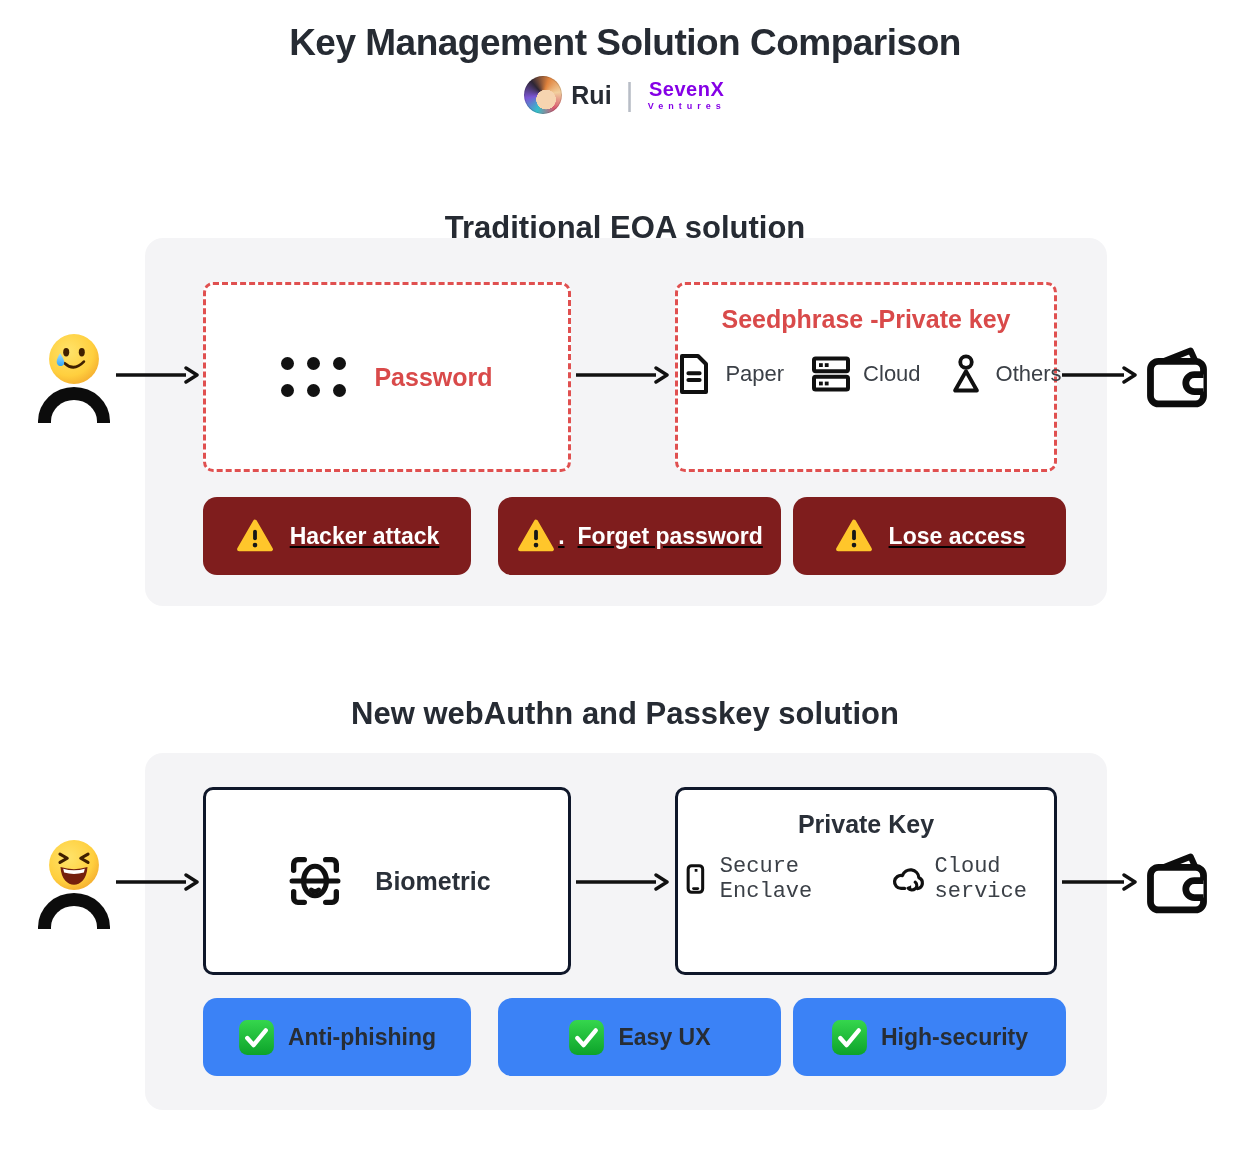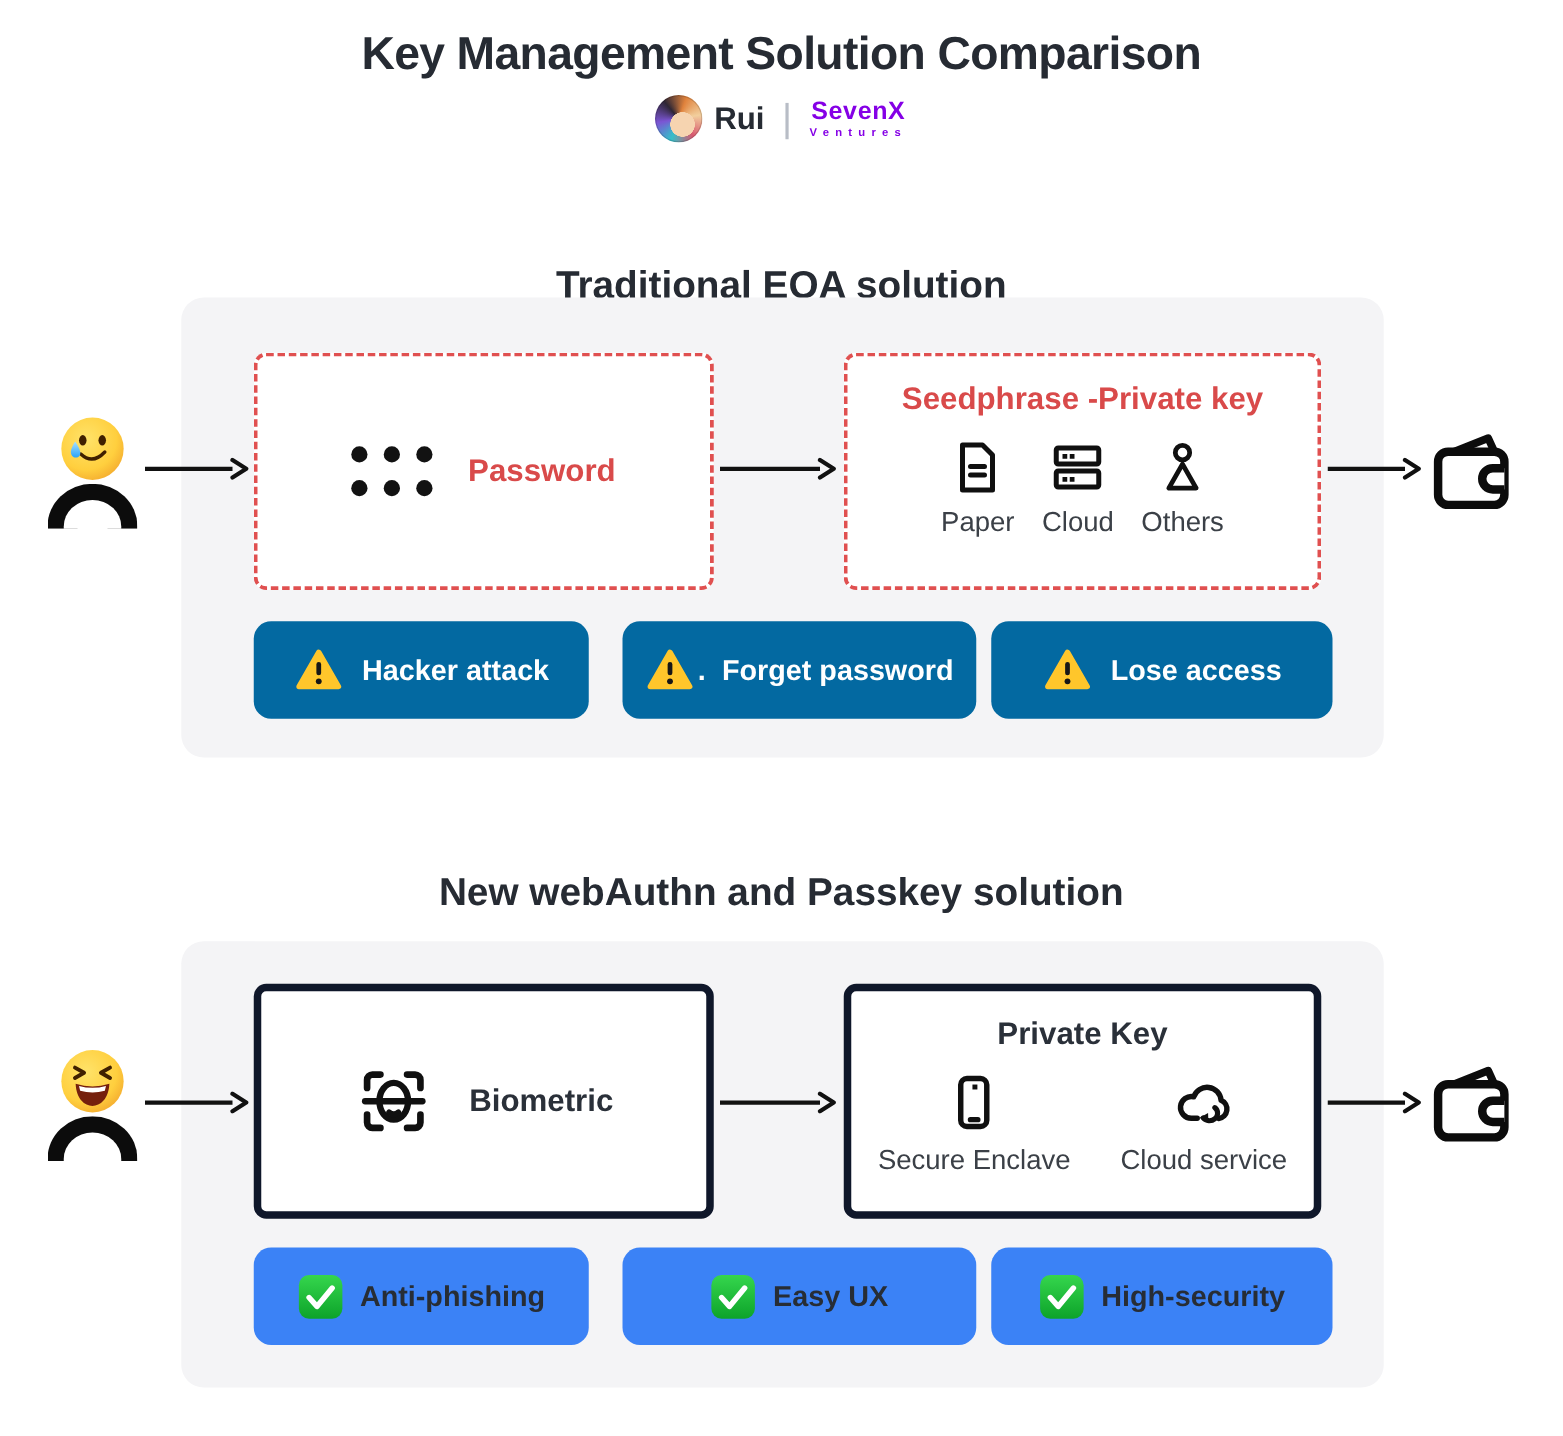--- a/index.html
+++ b/index.html
@@ -28,46 +28,46 @@
   .h-pass{top:696px;}
 
   
   .panel{position:absolute;left:145px;width:962px;background:#f4f4f6;border-radius:18px;}
   .panel-trad{top:238px;height:368px;}
   .panel-pass{top:753px;height:357px;}
 
   
   .flow-box{position:absolute;background:#fff;border-radius:10px;box-sizing:border-box;}
   .dashed{border:3px dashed #e05050;}
-  .greenline{border:6px solid #0f172a;}
+  .greenline{border:3px solid #0f172a;}
   .password-box{left:58px;top:44px;width:368px;height:190px;display:flex;
     align-items:center;justify-content:center;gap:28px;}
   .seed-box{left:530px;top:44px;width:382px;height:190px;}
   .bio-box{left:58px;top:34px;width:368px;height:188px;display:flex;
     align-items:center;justify-content:center;gap:28px;}
   .pk-box{left:530px;top:34px;width:382px;height:188px;}
 
   .box-label{font-size:25px;font-weight:700;}
   .red{color:#d94a4a;}
   .dark{color:#2a3039;}
   .box-title{text-align:center;margin-top:20px;font-size:25px;font-weight:700;}
 
   .items-row{display:flex;justify-content:center;align-items:flex-end;gap:22px;margin-top:16px;}
-  .pk-items{gap:40px;margin-top:14px;}
-  .item{display:flex;flex-direction:column;align-items:center;gap:7px;}
+  .pk-items{gap:40px;margin-top:14px;font-family:Liberation Mono, monospace;}
+  .item{display:flex;flex-direction:row;align-items:center;gap:7px;}
   .item-label{font-size:22px;color:#3b4047;}
 
   
   .dots{display:grid;grid-template-columns:repeat(3,13px);grid-auto-rows:13px;gap:14px 13px;}
   .dot{width:13px;height:13px;border-radius:50%;background:#121212;}
 
   
   .badge{position:absolute;height:78px;border-radius:14px;display:flex;
     align-items:center;justify-content:center;}
-  .warn{background:#0369a1;top:259px;}
+  .warn{background:#7f1d1d;top:259px;text-decoration:underline;}
   .benefit{background:#3b82f6;top:245px;}
   .bpos1{left:58px;width:268px;}
   .bpos2{left:353px;width:283px;}
   .bpos3{left:648px;width:273px;}
   .badge-label{font-size:23px;font-weight:700;margin-left:13px;}
   .warn .badge-label{color:#ffffff;}
   .benefit .badge-label{color:#272d35;}
   .warn-suffix{color:#ffffff;font-size:23px;font-weight:700;margin-left:2px;}
 
   

